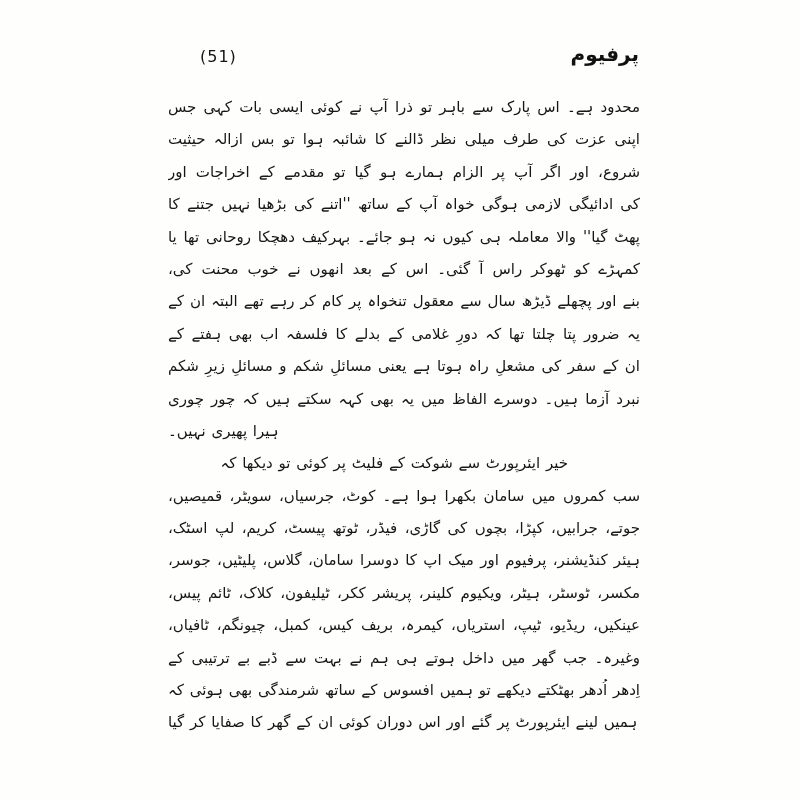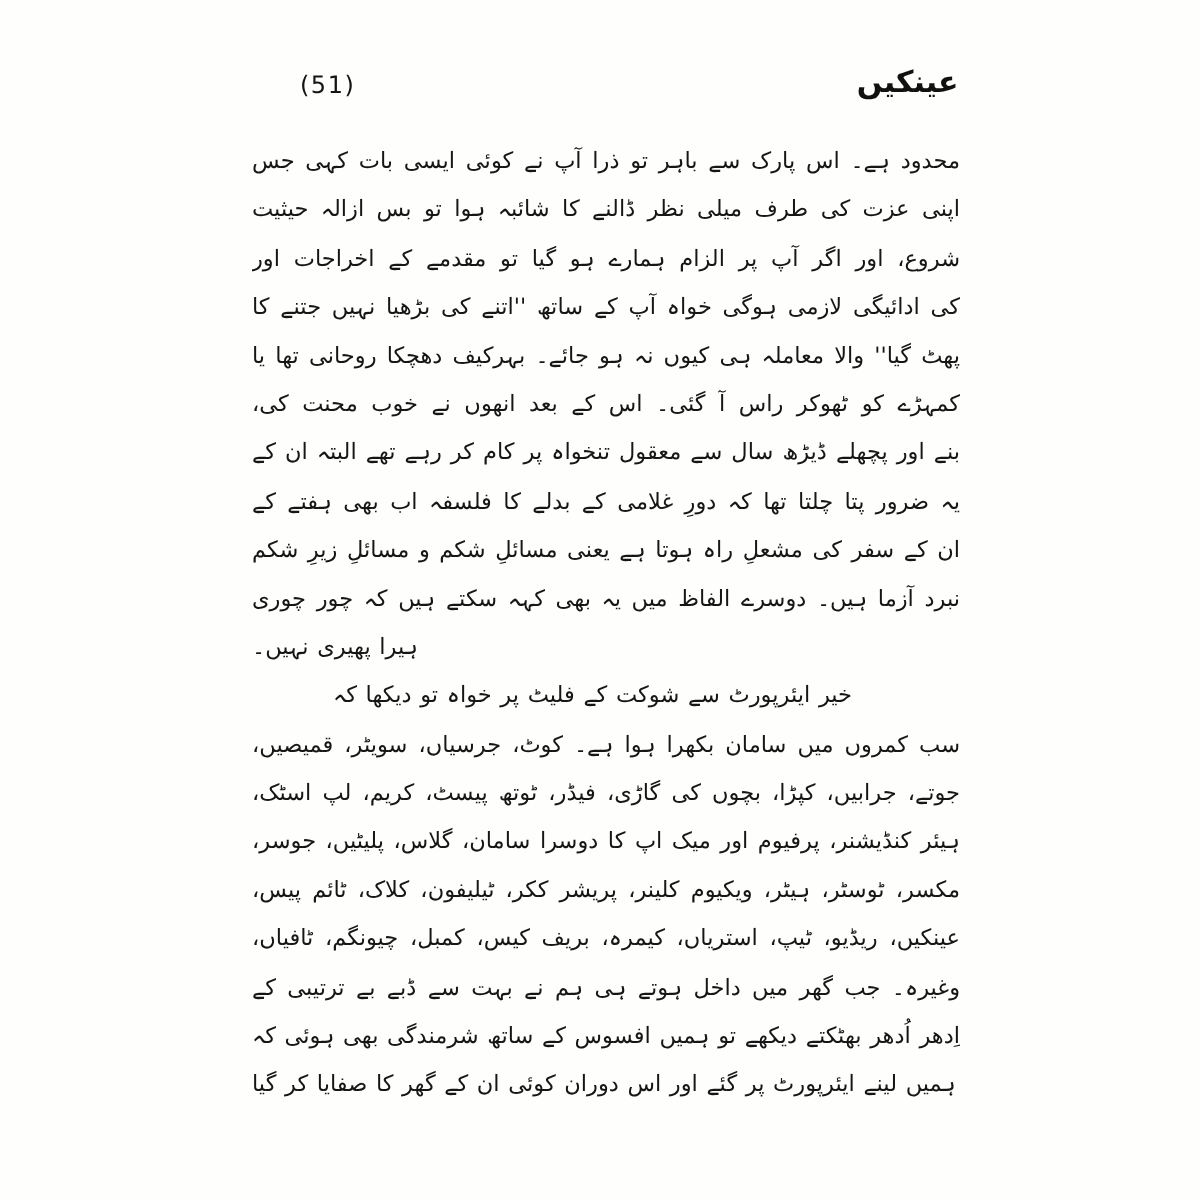--- a/index.html
+++ b/index.html
@@ -62,35 +62,35 @@
     padding-right: 72px;
   }
 </style>
 </head>
 <body>
 
 <div class="scan-page">
 
   <div class="page-number">(51)</div>
 
-  <div class="book-title">عینکیں</div>
+  <div class="book-title">پرفیوم</div>
 
   <div class="body-text">
     <div class="line">محدود ہے۔ اس پارک سے باہر تو ذرا آپ نے کوئی ایسی بات کہی جس سے کسی کو</div>
     <div class="line">اپنی عزت کی طرف میلی نظر ڈالنے کا شائبہ ہوا تو بس ازالہ حیثیت عرفی کی کارروائی</div>
     <div class="line">شروع، اور اگر آپ پر الزام ہمارے ہو گیا تو مقدمے کے اخراجات اور ہرجانے</div>
     <div class="line">کی ادائیگی لازمی ہوگی خواہ آپ کے ساتھ ''اتنے کی بڑھیا نہیں جتنے کا لہنگا</div>
     <div class="line">پھٹ گیا'' والا معاملہ ہی کیوں نہ ہو جائے۔ بہرکیف دھچکا روحانی تھا یا جسمانی،</div>
     <div class="line">کمہڑے کو ٹھوکر راس آ گئی۔ اس کے بعد انھوں نے خوب محنت کی، چارٹرڈ اکاؤنٹنٹ</div>
     <div class="line">بنے اور پچھلے ڈیڑھ سال سے معقول تنخواہ پر کام کر رہے تھے البتہ ان کے خطوں سے</div>
     <div class="line">یہ ضرور پتا چلتا تھا کہ دورِ غلامی کے بدلے کا فلسفہ اب بھی ہفتے کے اختتامی ایام میں</div>
     <div class="line">ان کے سفر کی مشعلِ راہ ہوتا ہے یعنی مسائلِ شکم و مسائلِ زیرِ شکم دونوں سے برابر</div>
     <div class="line">نبرد آزما ہیں۔ دوسرے الفاظ میں یہ بھی کہہ سکتے ہیں کہ چور چوری چھوڑ دیتا ہے</div>
     <div class="line end">ہیرا پھیری نہیں۔</div>
-    <div class="line pstart">خیر ایئرپورٹ سے شوکت کے فلیٹ پر خواہ تو دیکھا کہ</div>
+    <div class="line pstart">خیر ایئرپورٹ سے شوکت کے فلیٹ پر کوئی تو دیکھا کہ</div>
     <div class="line">سب کمروں میں سامان بکھرا ہوا ہے۔ کوٹ، جرسیاں، سویٹر، قمیصیں، مفلر، ٹائیاں،</div>
     <div class="line">جوتے، جرابیں، کپڑا، بچوں کی گاڑی، فیڈر، ٹوتھ پیسٹ، کریم، لپ اسٹک، نیل پالش،</div>
     <div class="line">ہیئر کنڈیشنر، پرفیوم اور میک اپ کا دوسرا سامان، گلاس، پلیٹیں، جوسر، گرائنڈر، بلنڈر،</div>
     <div class="line">مکسر، ٹوسٹر، ہیٹر، ویکیوم کلینر، پریشر ککر، ٹیلیفون، کلاک، ٹائم پیس، واٹر کولر، دھوپ کی</div>
     <div class="line">عینکیں، ریڈیو، ٹیپ، استریاں، کیمرہ، بریف کیس، کمبل، چیونگم، ٹافیاں، چاکلیٹ وغیرہ</div>
     <div class="line">وغیرہ۔ جب گھر میں داخل ہوتے ہی ہم نے بہت سے ڈبے بے ترتیبی کے عالم میں</div>
     <div class="line">اِدھر اُدھر بھٹکتے دیکھے تو ہمیں افسوس کے ساتھ شرمندگی بھی ہوئی کہ ہمارے دوست</div>
     <div class="line end">ہمیں لینے ایئرپورٹ پر گئے اور اس دوران کوئی ان کے گھر کا صفایا کر گیا ہے۔</div>
   </div>
 

